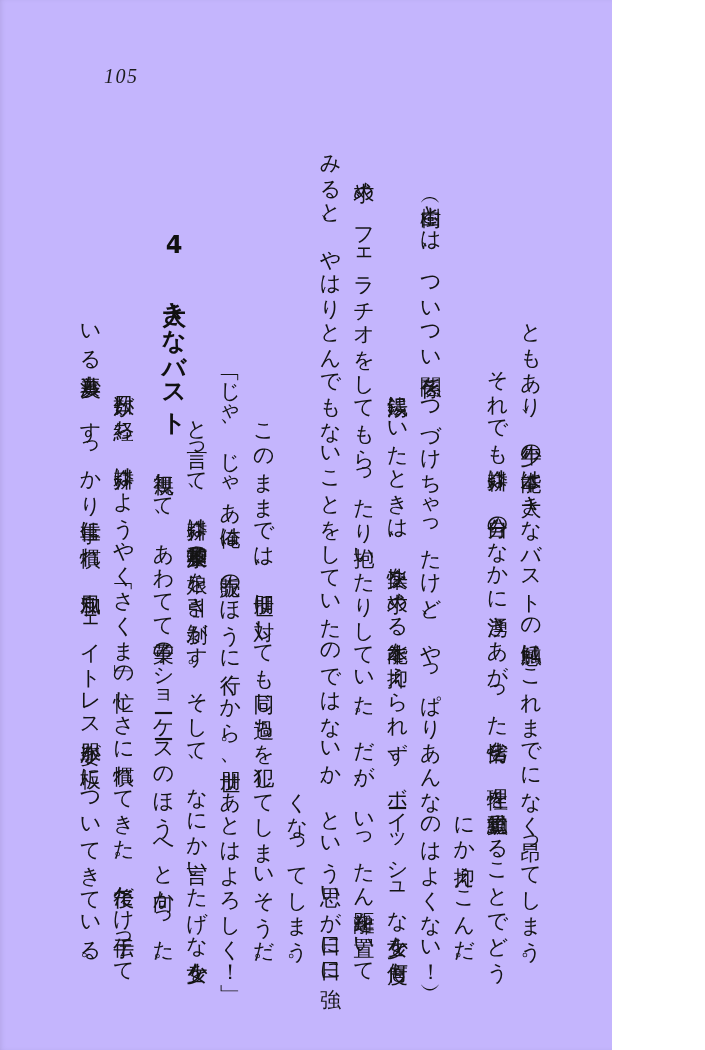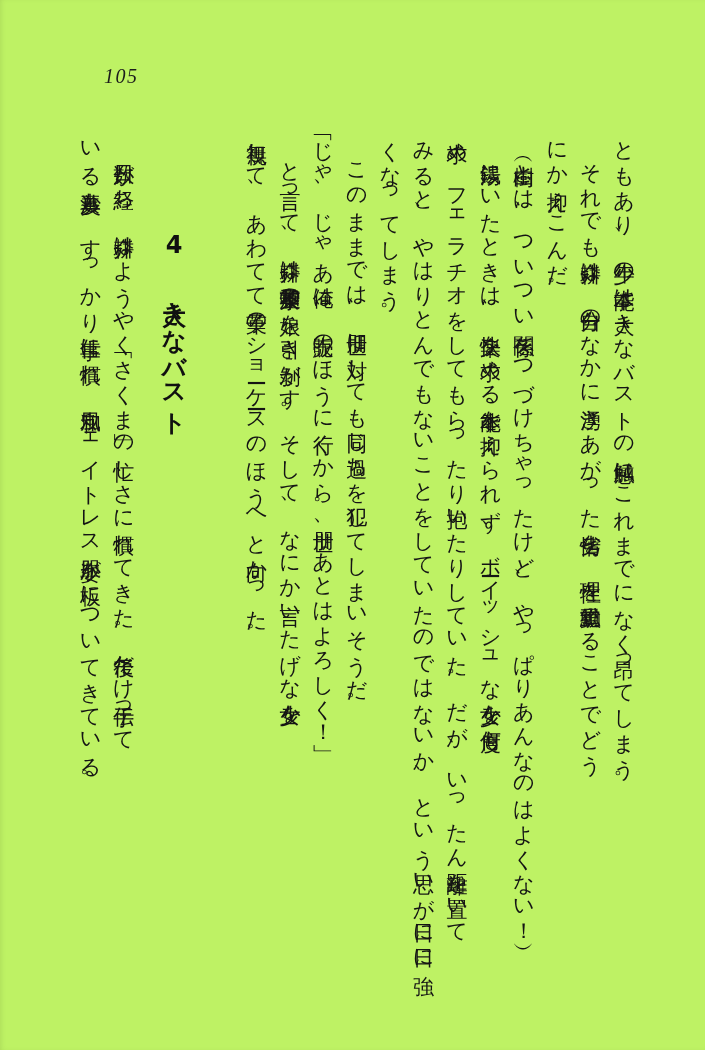--- a/index.html
+++ b/index.html
@@ -1,26 +1,27 @@
 <!DOCTYPE html>
 <html lang="ja"><head>
 <meta charset="utf-8">
 <style>
   * { margin: 0; padding: 0; box-sizing: border-box; }
   html, body { width: 705px; height: 1050px; }
   body { background: #ffffff; }
 
   .page {
     position: relative;
-    width: 705px;
+    width: 612px;
     height: 1050px;
-    background: #bef264;
+    background: #c4b5fd;
     overflow: hidden;
     box-shadow: inset 3px 0 6px -3px rgba(0,0,0,0.12);
     font-family: "DejaVu Serif", serif;
+    text-align: right;
   }
 
   .page-number {
     position: absolute;
     top: 65px;
     left: 104px;
     font-family: "Liberation Serif", serif;
     font-style: italic;
     font-size: 20px;
     letter-spacing: 1.5px;

